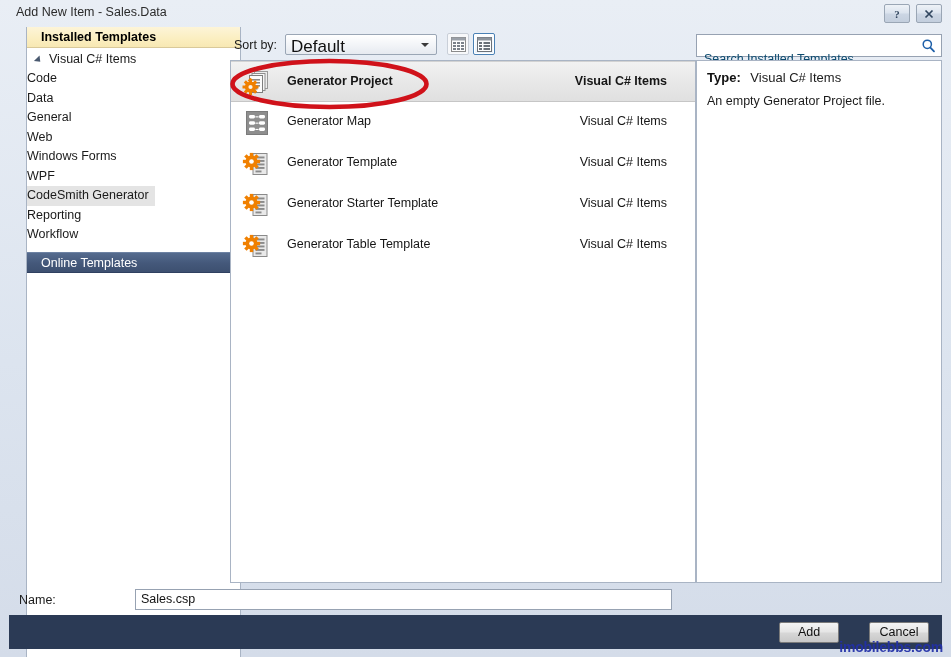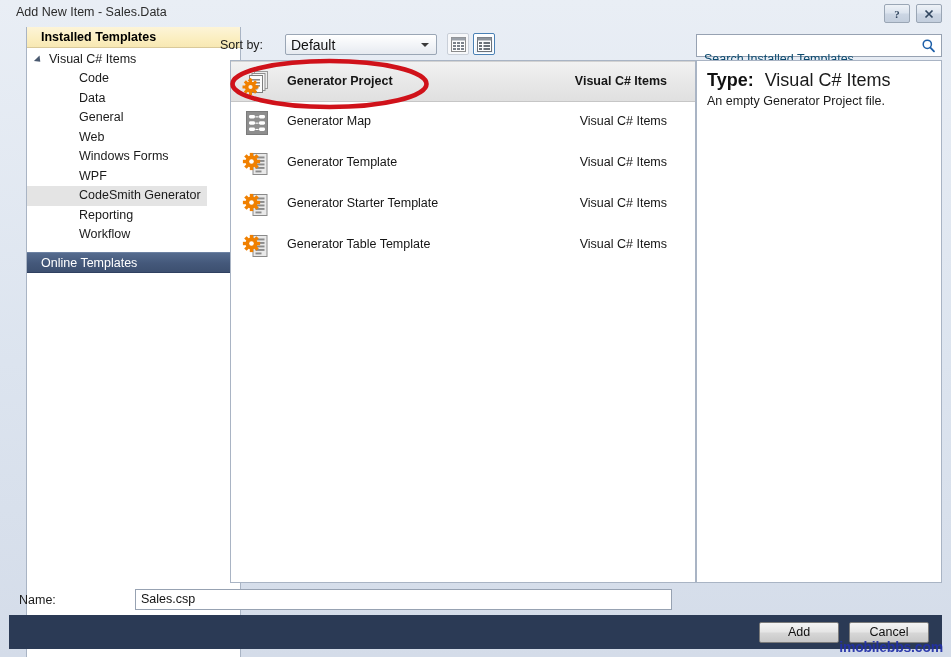--- a/index.html
+++ b/index.html
@@ -107,57 +107,56 @@
     left: 9px; top: 7px;
     width: 0; height: 0;
     border-left: 5px solid #4a5a70;
     border-top: 4px solid transparent;
     border-bottom: 4px solid transparent;
     transform: rotate(45deg);
   }
   .tree-child {
     height: 19.5px;
     line-height: 19.5px;
-    padding-left: 52px;
     font-size: 12.5px;
     white-space: nowrap;
     cursor: default;
     color: #1a1a1a;
   }
   .tree-child.selected {
     background: #e4e4e4;
     display: inline-block;
     padding-right: 6px;
     margin-left: 0;
   }
   .tree-child-wrap { height: 19.5px; }
 
   
   .sortby-label {
     position: absolute;
-    left: 220px; top: 38px;
+    left: 234px; top: 38px;
     font-size: 12.5px;
     color: #1a1a1a;
     white-space: nowrap;
     cursor: default;
   }
   .combo {
     position: absolute;
     left: 285px; top: 34px;
     width: 152px; height: 21px;
     background: linear-gradient(to bottom, #ffffff 0%, #f3f5f8 50%, #e6eaf0 100%);
     border: 1px solid #9aa6b5;
     border-radius: 2px;
     box-sizing: border-box;
     cursor: default;
   }
   .combo-value {
     position: absolute;
     left: 5px; top: 2px;
-    font-size: 14px;
+    font-size: 17px;
     color: #111;
     white-space: nowrap;
   }
   .combo-arrow {
     position: absolute;
     right: 7px; top: 8px;
     width: 0; height: 0;
     border-left: 4px solid transparent;
     border-right: 4px solid transparent;
     border-top: 4px solid #3a3a3a;
@@ -252,21 +251,21 @@
     position: absolute;
     left: 696px; top: 60px;
     width: 246px; height: 523px;
     background: #ffffff;
     border: 1px solid #a9b4c4;
     box-sizing: border-box;
   }
   .detail-type-row {
     position: absolute;
     left: 10px; top: 9px;
-    font-size: 18px;
+    font-size: 13px;
     white-space: nowrap;
   }
   .detail-type-label { font-weight: bold; color: #111; }
   .detail-type-value { color: #1a1a1a; margin-left: 6px; }
   .detail-desc {
     position: absolute;
     left: 10px; top: 32px;
     width: 226px;
     font-size: 12.5px;
     color: #1a1a1a;
@@ -304,21 +303,21 @@
   .footer {
     position: absolute;
     left: 9px; top: 615px;
     width: 933px; height: 34px;
     background: #2b3a55;
     box-sizing: border-box;
   }
   .btn {
     position: absolute;
     top: 7px;
-    width: 80px; height: 21px;
+    width: 60px; height: 21px;
     background: linear-gradient(to bottom, #f4f4f4 0%, #e6e6e6 45%, #d6d6d6 55%, #c8c8c8 100%);
     border: 1px solid #7a7a7a;
     border-radius: 2px;
     box-sizing: border-box;
     font-size: 12.5px;
     line-height: 19px;
     text-align: center;
     color: #111;
     cursor: default;
   }

